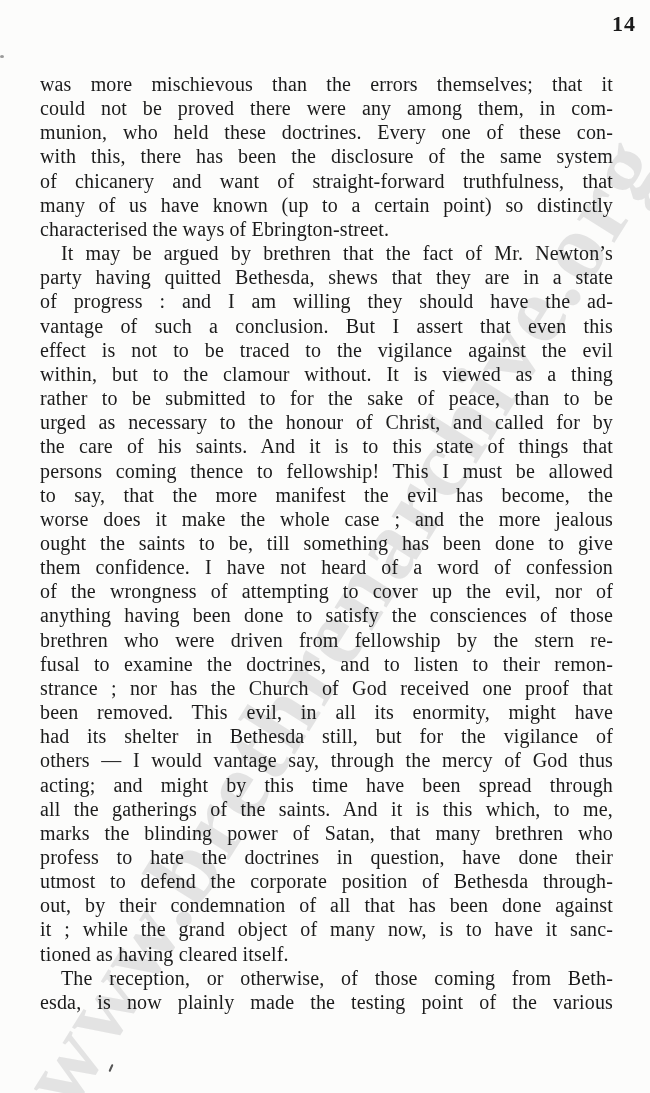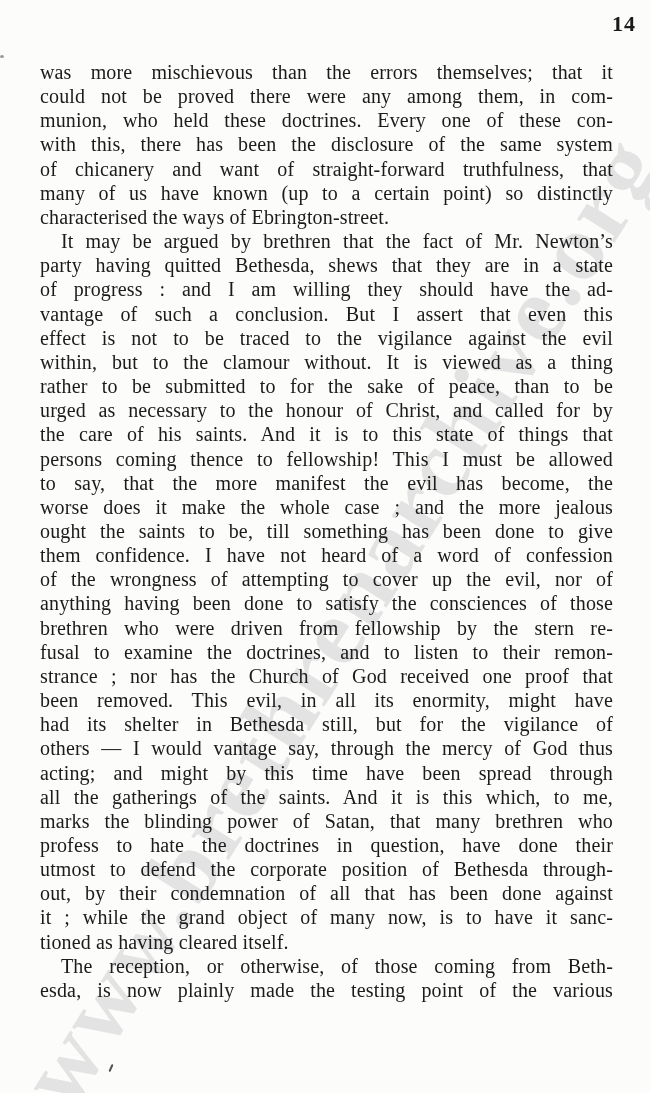--- a/index.html
+++ b/index.html
@@ -31,21 +31,21 @@
     text-align: center;
     font-size: 96px;
     font-weight: bold;
     letter-spacing: 3px;
     white-space: nowrap;
     user-select: none;
     z-index: 0;
   }
   .body-text {
     position: absolute;
-    left: 40px; top: 60px;
+    left: 40px; top: 72px;
     width: 573px;
     z-index: 1;
   }
   .line {
     font-size: 20px;
     line-height: 24.15px;
     letter-spacing: 0.15px;
     text-align: justify;
     text-align-last: justify;
     white-space: normal;

